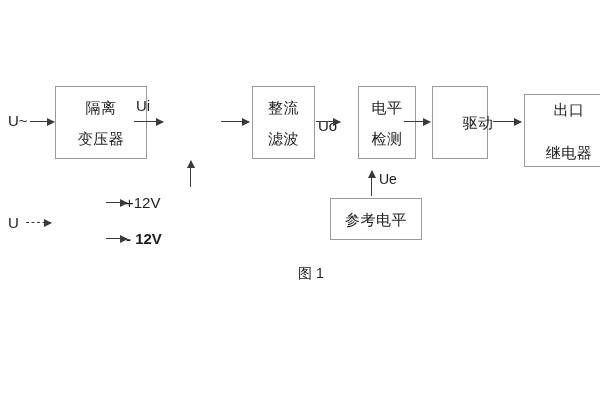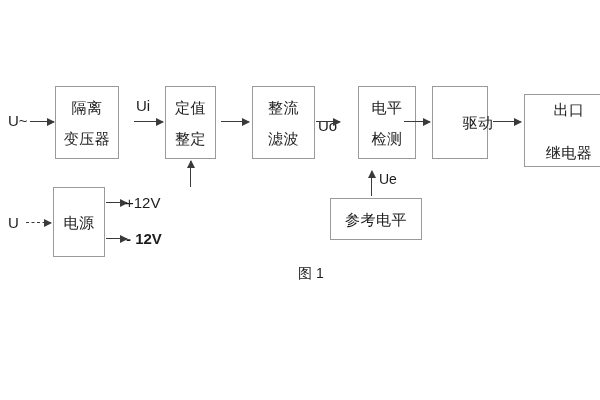--- a/index.html
+++ b/index.html
@@ -97,32 +97,28 @@
   }
 </style>
 </head>
 <body>
 
 <div id="canvas">
 
   <div class="lbl" style="left:8px; top:113px;">U~</div>
   <div class="harrow" style="left:30px; top:121px; width:24px;"></div>
 
-  <div class="box two" style="left:55px; top:86px; width:64px; height:73px;">
+  <div class="box two" style="left:55px; top:86px; width:92px; height:73px;">
     <span class="ln">隔离</span>
     <span class="ln">变压器</span>
   </div>
 
   <div class="lbl" style="left:136px; top:98px;">Ui</div>
   <div class="harrow" style="left:134px; top:121px; width:29px;"></div>
 
-  <div class="box two" style="left:165px; top:86px; width:51px; height:73px;">
-    <span class="ln">定值</span>
-    <span class="ln">整定</span>
-  </div>
 
   <div class="harrow" style="left:221px; top:121px; width:28px;"></div>
 
   <div class="box two" style="left:252px; top:86px; width:63px; height:73px;">
     <span class="ln">整流</span>
     <span class="ln">滤波</span>
   </div>
 
   <div class="lbl" style="left:318px; top:98px;margin-top:20px;">Uo</div>
   <div class="harrow" style="left:316px; top:121px; width:24px;"></div>
@@ -141,23 +137,20 @@
   <div class="harrow" style="left:493px; top:121px; width:28px;"></div>
 
   <div class="box two" style="left:524px; top:94px; width:90px; height:73px;gap:12px;">
     <span class="ln">出口</span>
     <span class="ln">继电器</span>
   </div>
 
   <div class="lbl" style="left:8px; top:215px;">U</div>
   <div class="harrow dashed" style="left:26px; top:222px; width:25px;"></div>
 
-  <div class="box" style="left:53px; top:187px; width:52px; height:70px;">
-    <span class="ln">电源</span>
-  </div>
 
   <div class="harrow" style="left:106px; top:202px; width:21px;"></div>
   <div class="lbl" style="left:125px; top:195px;text-align:center;">+12V</div>
 
   <div class="harrow" style="left:106px; top:238px; width:21px;"></div>
   <div class="lbl" style="left:126px; top:231px;font-weight:bold;">- 12V</div>
 
 
   <div class="varrow" style="left:190px; top:161px; height:26px;"></div>
 

